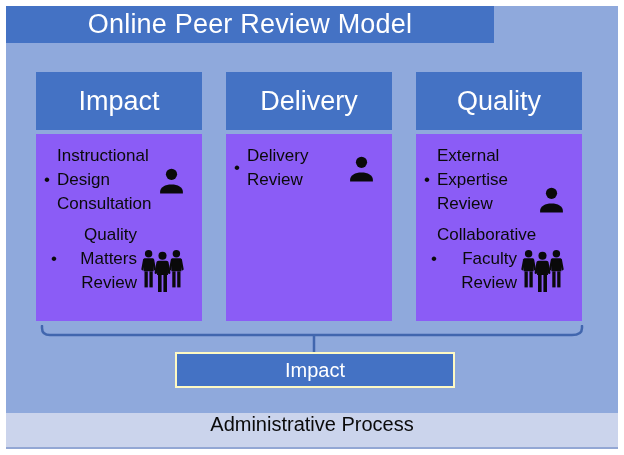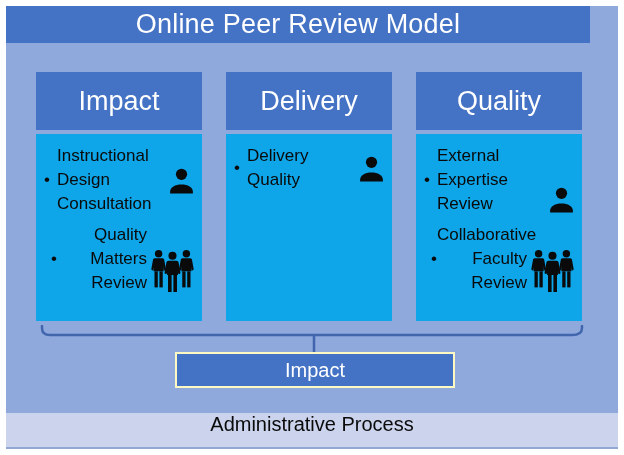--- a/index.html
+++ b/index.html
@@ -8,37 +8,37 @@
     background:#ffffff;
     font-family:"Liberation Sans", sans-serif;
     position:relative;
     overflow:hidden;
   }
   .canvas{
     position:absolute;left:6px;top:6px;width:612px;height:443px;
     background:#8FA9DC;
   }
   .title-bar{
-    position:absolute;left:0;top:0;width:584px;height:37px;
+    position:absolute;left:0;top:0;width:488px;height:37px;
     background:#4472C4;
     display:flex;align-items:center;justify-content:center;
     color:#ffffff;font-size:27px;letter-spacing:.2px;
   }
   .column{position:absolute;width:166px;}
   .col-design{left:30px;top:66px;}
   .col-delivery{left:220px;top:66px;}
   .col-content{left:410px;top:66px;}
   .col-header{
     height:58px;background:#4472C4;
     display:flex;align-items:center;justify-content:center;
     color:#ffffff;font-size:27px;
   }
   .col-body{
-    margin-top:4px;height:187px;background:#0ea5e9;
-    padding:10px 6px 8px 8px;box-sizing:border-box;
+    margin-top:4px;height:187px;background:#8b5cf6;
+    padding:10px 16px 8px 8px;box-sizing:border-box;
   }
   .item{display:flex;align-items:center;}
   .item + .item{margin-top:7px;text-align:right;}
   .dot{flex:0 0 13px;color:#0a0a0a;font-size:17px;line-height:24px;}
   .dot::before{content:"\2022";}
   .item-text{
     flex:1 1 auto;color:#0a0a0a;font-size:17px;line-height:24px;
     min-width:0;
   }
   .icon{flex:0 0 auto;margin-left:2px;display:flex;}
@@ -116,21 +116,21 @@
     </div>
   </div>
 
   <div class="column col-delivery">
     <div class="col-header">
       <span>Delivery</span>
     </div>
     <div class="col-body">
       <div class="item">
         <span class="dot"></span>
-        <span class="item-text">Delivery Quality</span>
+        <span class="item-text">Delivery Review</span>
         <span class="icon ic-center">
           <svg width="29" height="27" viewBox="0 0 28 26">
               <use href="#def-person"></use>
             </svg>
         </span>
       </div>
     </div>
   </div>
 
   <div class="column col-content">

